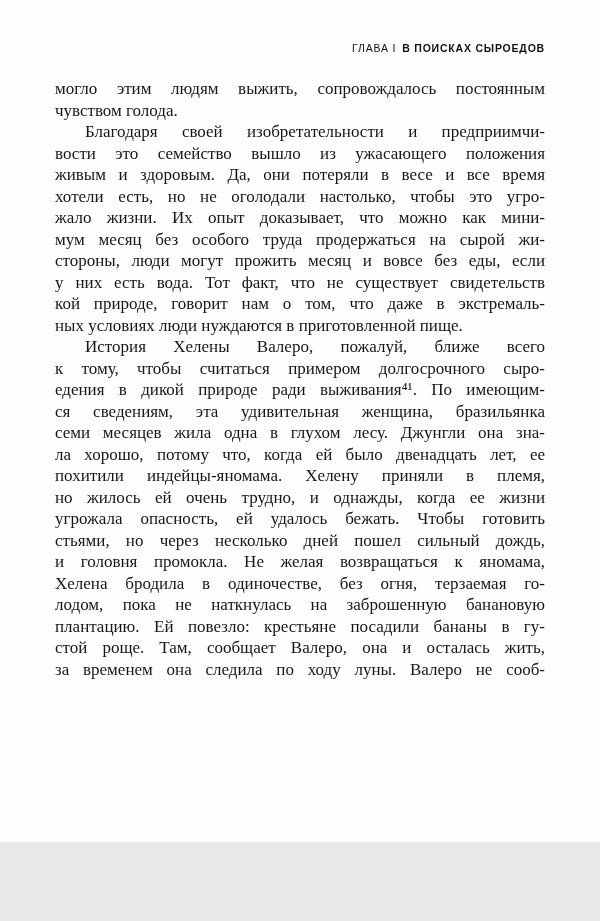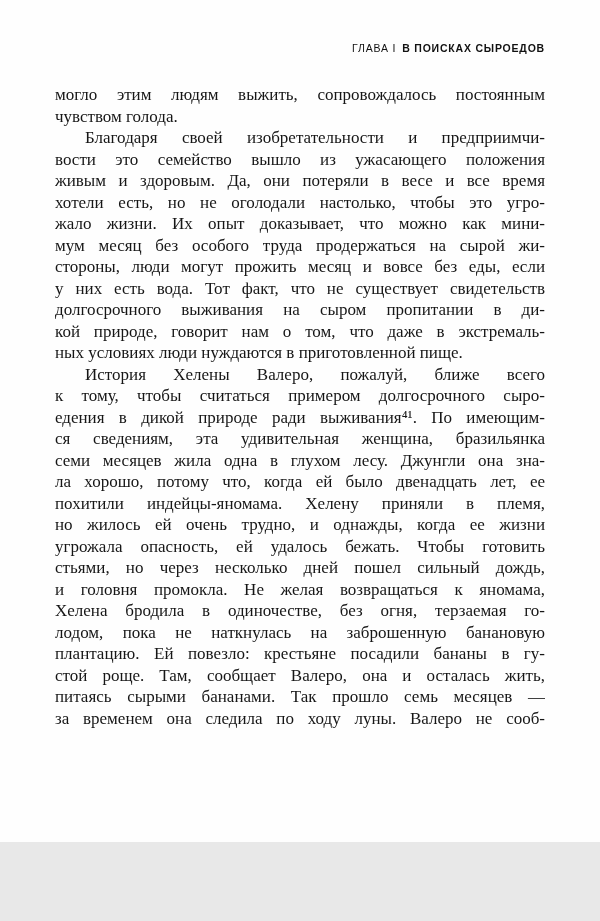--- a/index.html
+++ b/index.html
@@ -26,21 +26,21 @@
   .running-head .chapter {
     font-weight: 500;
     margin-right: 6px;
   }
   .running-head .title {
     font-weight: 800;
   }
   .text-block {
     position: absolute;
     left: 55px;
-    top: 84px;
+    top: 78px;
     width: 490px;
     font-family: "Liberation Serif", "DejaVu Serif", serif;
     font-size: 17px;
     line-height: 21.5px;
     color: #161616;
   }
   .line {
     text-align: justify;
     text-align-last: justify;
     height: 21.5px;
@@ -78,39 +78,37 @@
       <div class="line">могло этим людям выжить, сопровождалось постоянным</div>
       <div class="line para-end">чувством голода.</div>
       <div class="line indent">Благодаря своей изобретательности и предприимчи-</div>
       <div class="line">вости это семейство вышло из ужасающего положения</div>
       <div class="line">живым и здоровым. Да, они потеряли в весе и все время</div>
       <div class="line">хотели есть, но не оголодали настолько, чтобы это угро-</div>
       <div class="line">жало жизни. Их опыт доказывает, что можно как мини-</div>
       <div class="line">мум месяц без особого труда продержаться на сырой жи-</div>
       <div class="line">стороны, люди могут прожить месяц и вовсе без еды, если</div>
       <div class="line">у них есть вода. Тот факт, что не существует свидетельств</div>
-      <div class="line">долгосрочного выживания на сыром пропитании в ди-</div>
       <div class="line">кой природе, говорит нам о том, что даже в экстремаль-</div>
       <div class="line para-end">ных условиях люди нуждаются в приготовленной пище.</div>
       <div class="line indent">История Хелены Валеро, пожалуй, ближе всего</div>
       <div class="line">к тому, чтобы считаться примером долгосрочного сыро-</div>
       <div class="line">едения в дикой природе ради выживания⁴¹. По имеющим-</div>
       <div class="line">ся сведениям, эта удивительная женщина, бразильянка</div>
       <div class="line">семи месяцев жила одна в глухом лесу. Джунгли она зна-</div>
       <div class="line">ла хорошо, потому что, когда ей было двенадцать лет, ее</div>
       <div class="line">похитили индейцы-яномама. Хелену приняли в племя,</div>
       <div class="line">но жилось ей очень трудно, и однажды, когда ее жизни</div>
       <div class="line">угрожала опасность, ей удалось бежать. Чтобы готовить</div>
       <div class="line">стьями, но через несколько дней пошел сильный дождь,</div>
       <div class="line">и головня промокла. Не желая возвращаться к яномама,</div>
       <div class="line">Хелена бродила в одиночестве, без огня, терзаемая го-</div>
       <div class="line">лодом, пока не наткнулась на заброшенную банановую</div>
       <div class="line">плантацию. Ей повезло: крестьяне посадили бананы в гу-</div>
       <div class="line">стой роще. Там, сообщает Валеро, она и осталась жить,</div>
-      <div class="line">питаясь сырыми бананами. Так прошло семь месяцев —</div>
       <div class="line">за временем она следила по ходу луны. Валеро не сооб-</div>
     </main>
 
   <footer>
     <div class="page-number">43</div>
   </footer>
 
 </div>
 
 </body></html>

